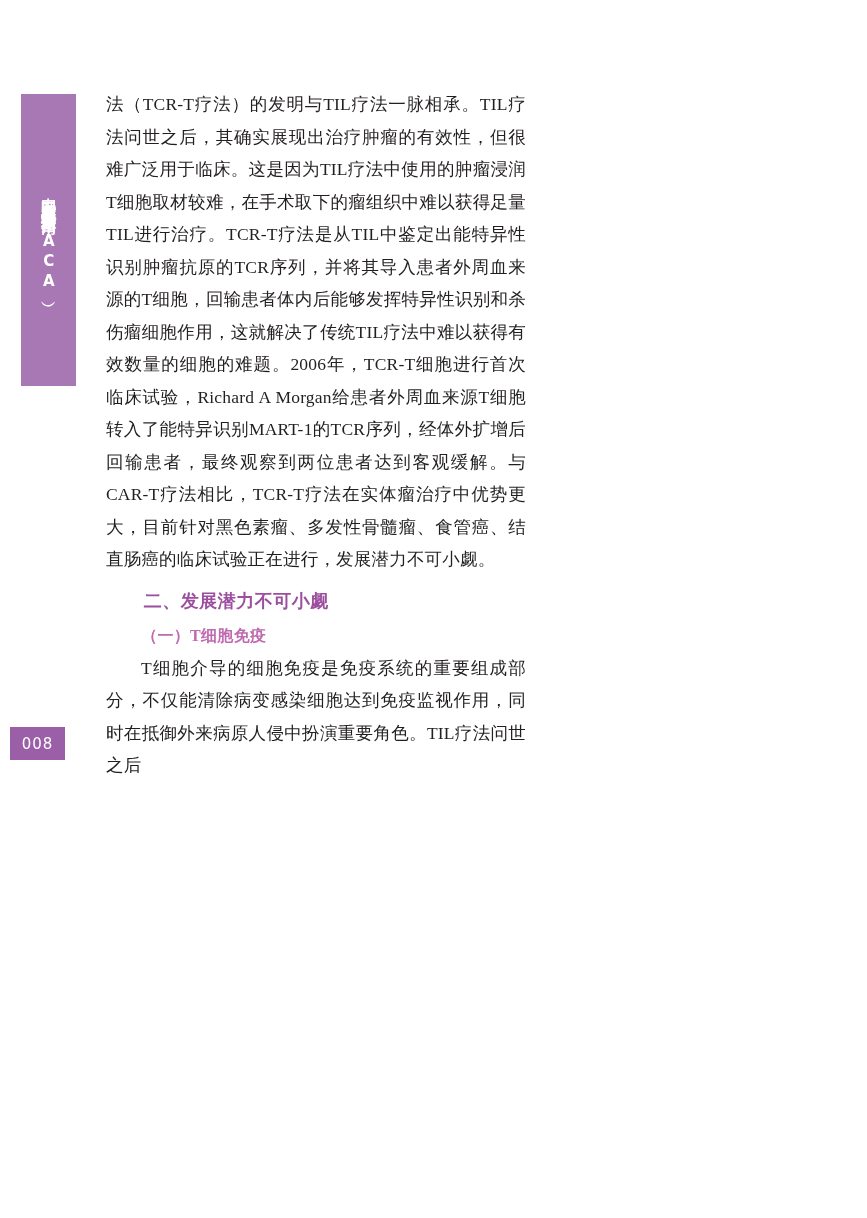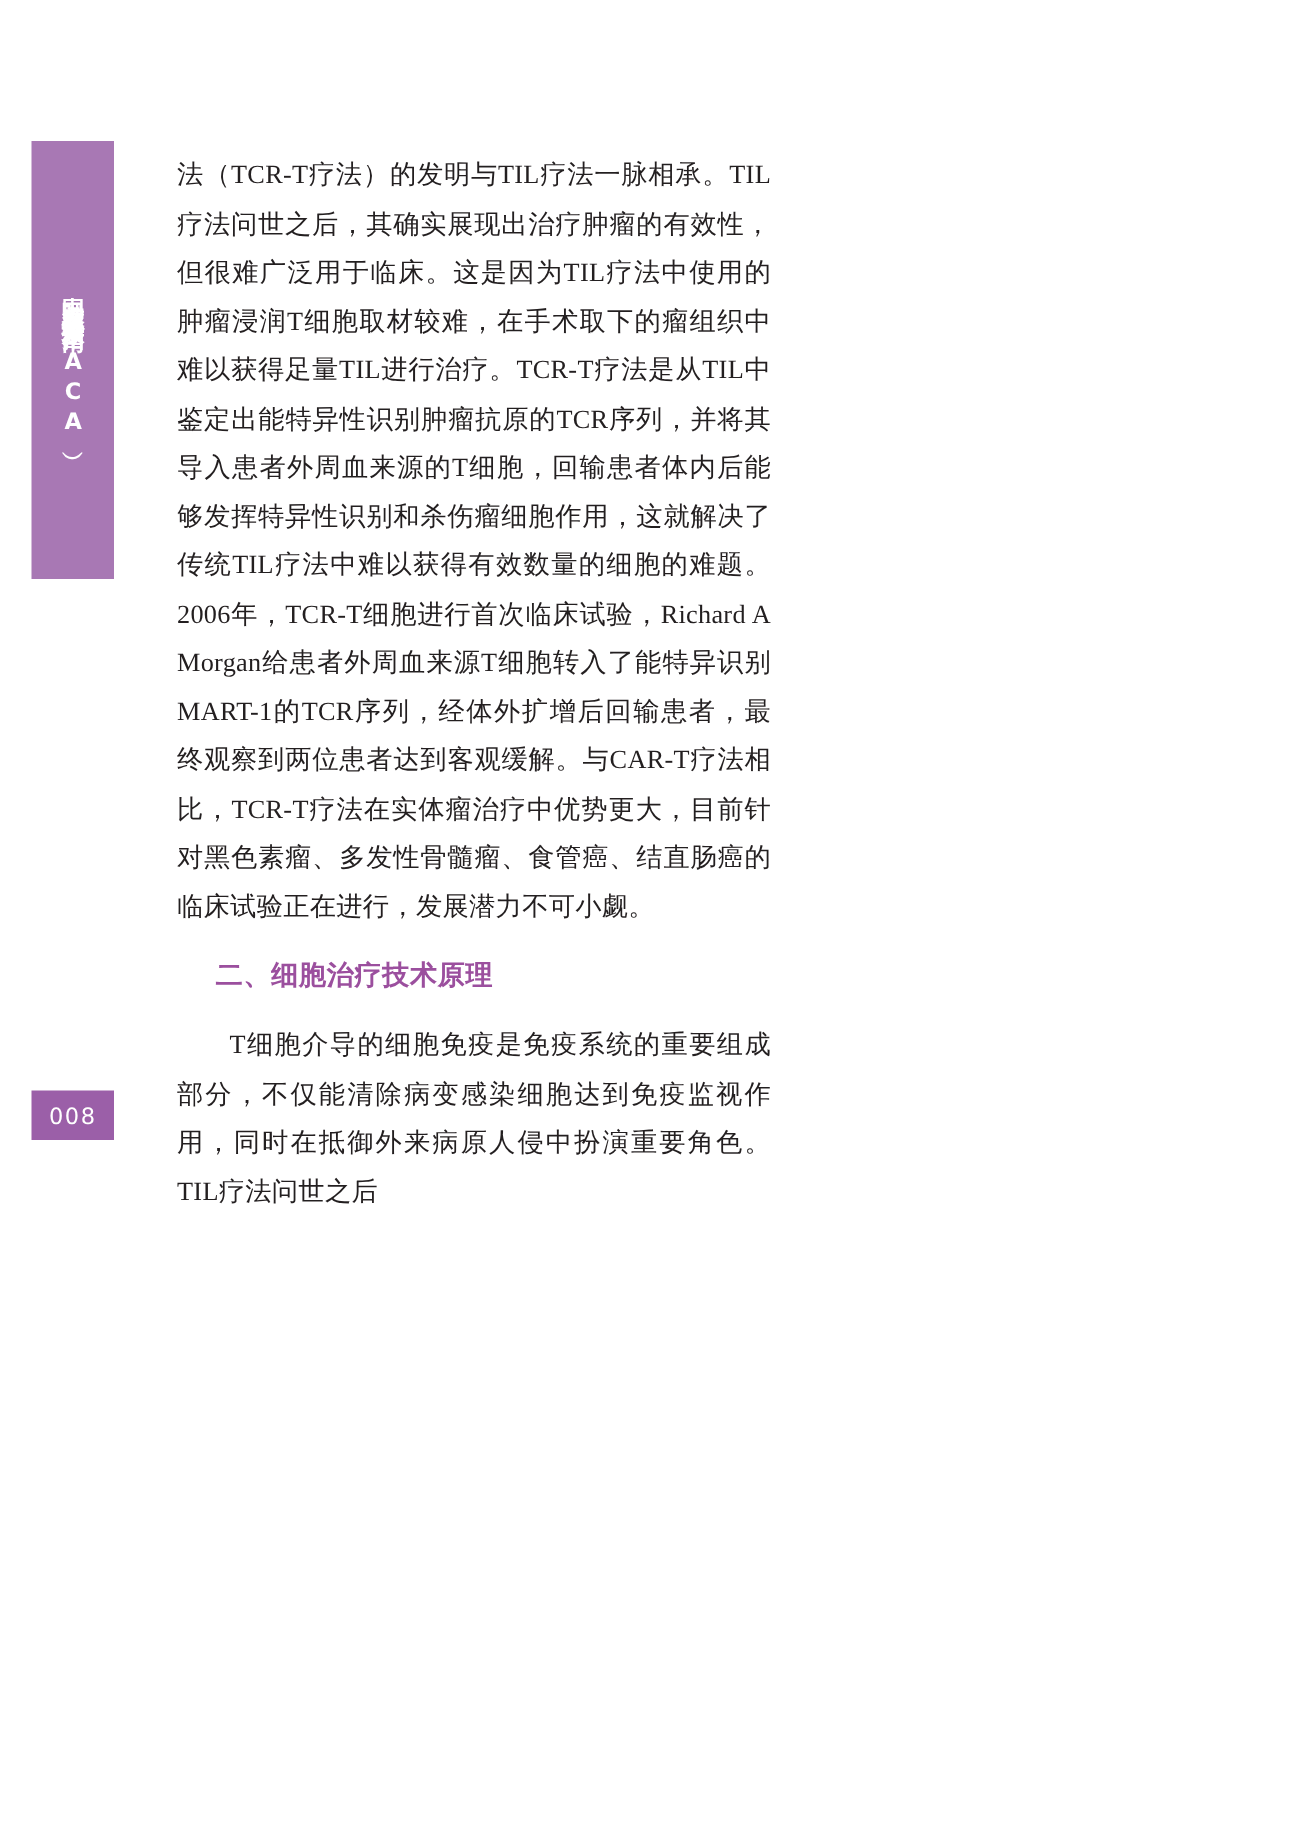--- a/index.html
+++ b/index.html
@@ -44,21 +44,21 @@
     font-size: 15px;
     font-weight: bold;
     letter-spacing: 2px;
     line-height: 1.1;
     white-space: nowrap;
   }
 
   
   .page-num {
     position: absolute;
-    left: 21px;
+    left: 10px;
     top: 727px;
     width: 55px;
     height: 33px;
     background: #9b5fa8;
     color: #ffffff;
     display: flex;
     align-items: center;
     justify-content: center;
     font-family: "DejaVu Sans", sans-serif;
     font-size: 15px;
@@ -72,21 +72,21 @@
     top: 88px;
     width: 420px;
   }
 
   .para {
     color: #231f20;
     font-size: 17.5px;
     line-height: 32.5px;
     text-align: justify;
     text-justify: inter-ideograph;
-    margin: 12px;
+    margin: 0;
     letter-spacing: 0.2px;
   }
   .para.indent {
     text-indent: 2em;
   }
 
   .heading-2 {
     color: #9b4f9e;
     font-size: 18px;
     line-height: 36px;
@@ -113,17 +113,18 @@
   <div class="side-tab">
     <span class="side-tab-text">中国肿瘤整合诊治技术指南（CACA）</span>
   </div>
 
   <div class="page-num">
     <span>008</span>
   </div>
 
   <div class="content">
     <p class="para">法（TCR-T疗法）的发明与TIL疗法一脉相承。TIL疗法问世之后，其确实展现出治疗肿瘤的有效性，但很难广泛用于临床。这是因为TIL疗法中使用的肿瘤浸润T细胞取材较难，在手术取下的瘤组织中难以获得足量TIL进行治疗。TCR-T疗法是从TIL中鉴定出能特异性识别肿瘤抗原的TCR序列，并将其导入患者外周血来源的T细胞，回输患者体内后能够发挥特异性识别和杀伤瘤细胞作用，这就解决了传统TIL疗法中难以获得有效数量的细胞的难题。2006年，TCR-T细胞进行首次临床试验，Richard A Morgan给患者外周血来源T细胞转入了能特异识别MART-1的TCR序列，经体外扩增后回输患者，最终观察到两位患者达到客观缓解。与CAR-T疗法相比，TCR-T疗法在实体瘤治疗中优势更大，目前针对黑色素瘤、多发性骨髓瘤、食管癌、结直肠癌的临床试验正在进行，发展潜力不可小觑。</p>
-    <h2 class="heading-2">二、细胞治疗技术原理</h2>
+    <h2 class="heading-2">二、发展潜力不可小觑</h2>
+    <h3 class="heading-3">（一）T细胞免疫</h3>
     <p class="para indent">T细胞介导的细胞免疫是免疫系统的重要组成部分，不仅能清除病变感染细胞达到免疫监视作用，同时在抵御外来病原人侵中扮演重要角色。TIL疗法问世之后</p>
   </div>
 
 </div>
 
 </body></html>

